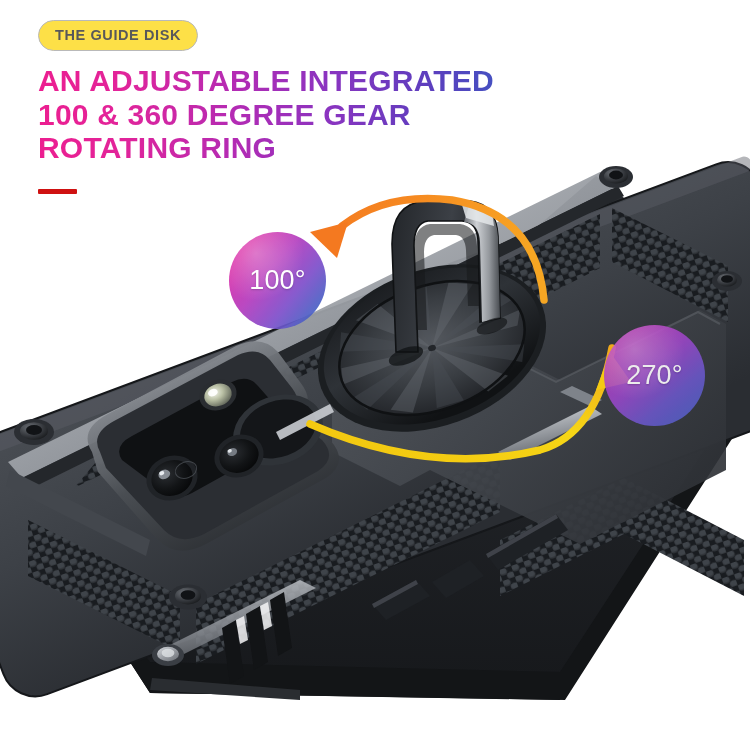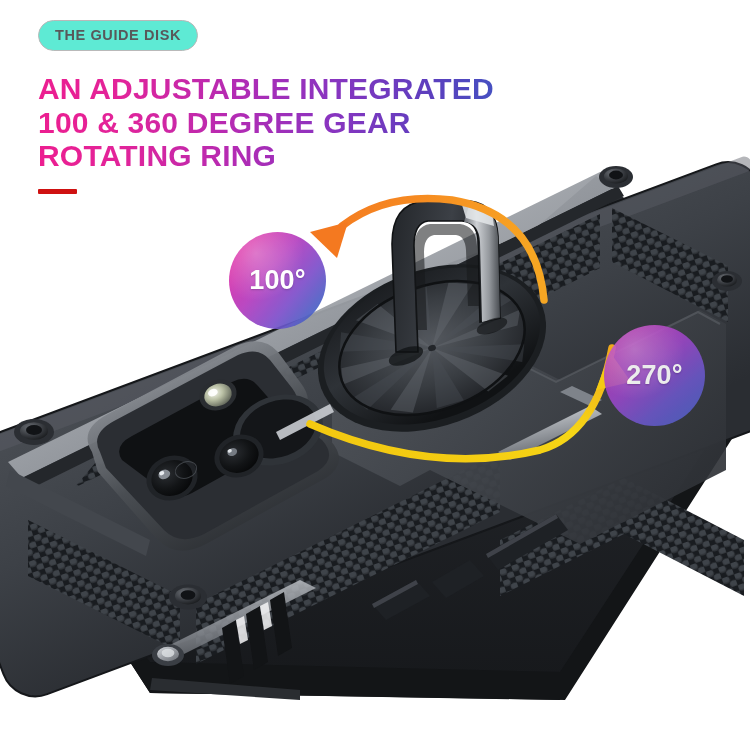--- a/index.html
+++ b/index.html
@@ -9,41 +9,41 @@
     background:#ffffff;
   }
   .stage{position:absolute;inset:0;width:750px;height:750px;overflow:hidden;background:#fff;}
 
   
   .eyebrow{
     position:absolute;left:38px;top:20px;
     border:1.4px solid #b9b9b9;border-radius:18px;
     padding:6px 16px 7px 16px;
     font-size:14.5px;font-weight:700;letter-spacing:.6px;
-    color:#58585a;background:#5eead4;white-space:nowrap;
+    color:#58585a;background:#fde047;white-space:nowrap;
   }
   .headline{
     position:absolute;left:38px;top:64px;width:520px;
     font-size:30px;line-height:33.5px;font-weight:800;
     letter-spacing:.2px;white-space:pre-line;
     background:linear-gradient(90deg,#ec1e90 0%,#e2249a 16%,#b32bb4 38%,#8a34c0 56%,#5b3fbe 76%,#2f62c4 100%);
     -webkit-background-clip:text;background-clip:text;
-    color:transparent;margin-top:8px;-webkit-text-fill-color:transparent;
+    color:transparent;-webkit-text-fill-color:transparent;
   }
   .rule{position:absolute;left:38px;top:189px;width:39px;height:5px;background:#cf1111;border-radius:1px;}
 
   
   .art{position:absolute;left:0;top:0;width:750px;height:750px;}
   svg.art-svg{display:block;width:750px;height:750px;}
 
   
   .badge{
     position:absolute;border-radius:50%;
     display:flex;align-items:center;justify-content:center;
-    color:#fff;font-weight:700;letter-spacing:.2px;
+    color:#fff;font-weight:400;letter-spacing:.2px;
     text-shadow:0 1px 2px rgba(40,0,60,.28);
   }
   .badge-100{
     left:229px;top:232px;width:97px;height:97px;font-size:27px;
     background:
       radial-gradient(circle at 28% 22%, rgba(255,255,255,.30) 0%, rgba(255,255,255,0) 46%),
       linear-gradient(128deg,#e21ea0 0%,#d72ba8 18%,#b53cbe 42%,#7f4fcb 66%,#4464c4 88%,#2f6ec0 100%);
     opacity:.93;
   }
   .badge-360{

